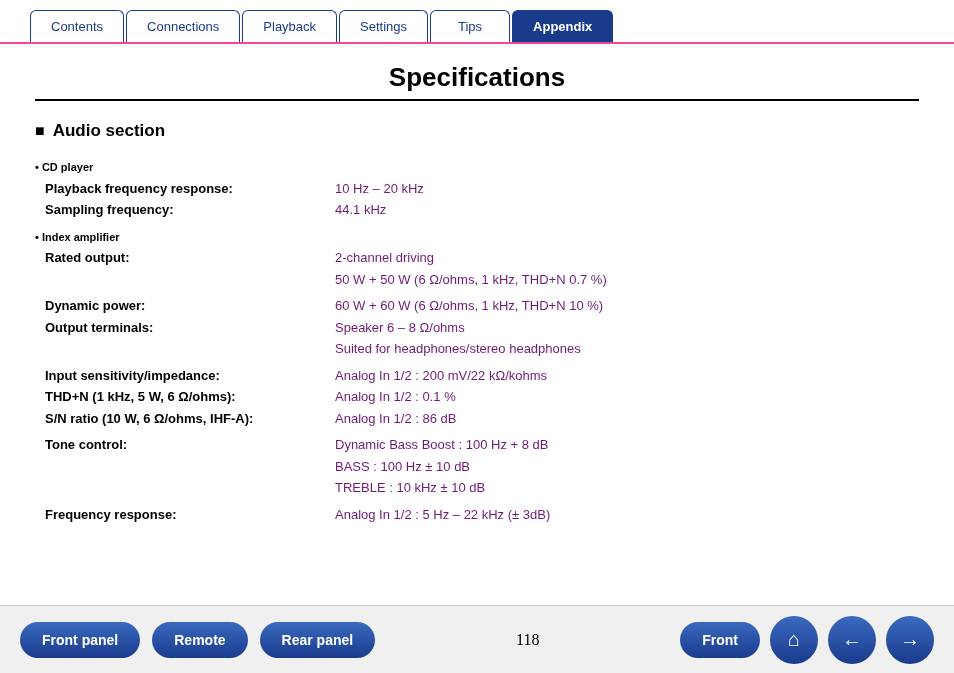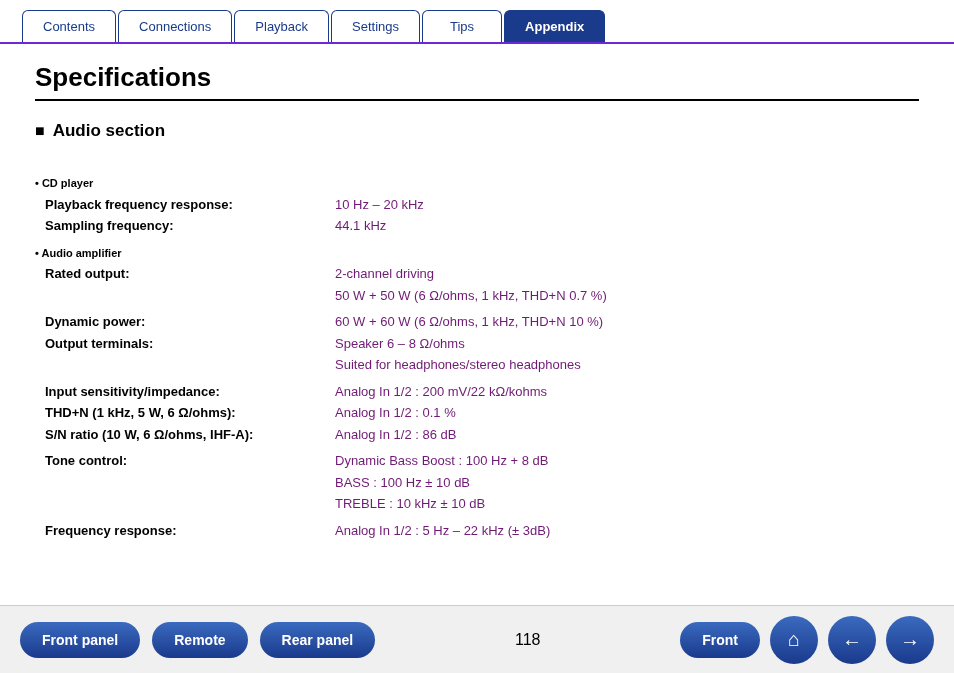--- a/index.html
+++ b/index.html
@@ -9,23 +9,23 @@
       width: 954px;
       height: 673px;
       overflow: hidden;
       position: relative;
     }
 
     
     .nav-tabs {
       display: flex;
       align-items: flex-end;
-      padding: 0 22px;
+      padding: 0 30px;
       padding-top: 10px;
-      border-bottom: 2px solid #6d28d9;
+      border-bottom: 2px solid #ec4899;
     }
 
     .nav-tab {
       position: relative;
       padding: 8px 20px;
       font-size: 13px;
       cursor: pointer;
       border: 1.5px solid #1a3a8c;
       border-bottom: none;
       border-radius: 6px 6px 0 0;
@@ -48,29 +48,30 @@
       padding: 18px 35px 10px 35px;
     }
 
     .page-title {
       font-size: 26px;
       font-weight: bold;
       color: #000;
       border-bottom: 2px solid #000;
       padding-bottom: 6px;
       margin-bottom: 20px;
+      text-align: center;
     }
 
     .section-heading {
       font-size: 17px;
       font-weight: bold;
       color: #000;
       display: flex;
       align-items: center;
-      margin-bottom: 26px;
+      margin-bottom: 10px;
     }
 
     .section-heading::before {
       content: '■';
       margin-right: 8px;
       font-size: 16px;
     }
 
     .spec-table {
       width: 100%;
@@ -146,20 +147,21 @@
       margin-left: 12px;
     }
 
     .page-number {
       font-size: 16px;
       font-weight: normal;
       color: #000;
       margin: 8px 20px;
       flex: 1;
       text-align: center;
+      font-family: Liberation Serif, serif;
     }
 
     .icon-btn {
       width: 48px;
       height: 48px;
       border-radius: 50%;
       border: none;
       cursor: pointer;
       display: flex;
       align-items: center;
@@ -216,21 +218,21 @@
         <td class="value-col">10 Hz – 20 kHz</td>
       </tr>
 
 
       <tr>
         <td class="label-col">Sampling frequency:</td>
         <td class="value-col">44.1 kHz</td>
       </tr>
 
       <tr class="bullet-row spacer-row">
-        <td colspan="2"><span class="bullet-label">Audio amplifier</span></td>
+        <td colspan="2"><span class="bullet-label">Index amplifier</span></td>
       </tr>
 
       <tr>
         <td class="label-col">Rated output:</td>
         <td class="value-col">2-channel driving</td>
       </tr>
       <tr>
         <td class="label-col"></td>
         <td class="value-col">50 W + 50 W (6 Ω/ohms, 1 kHz, THD+N 0.7 %)</td>
       </tr>

